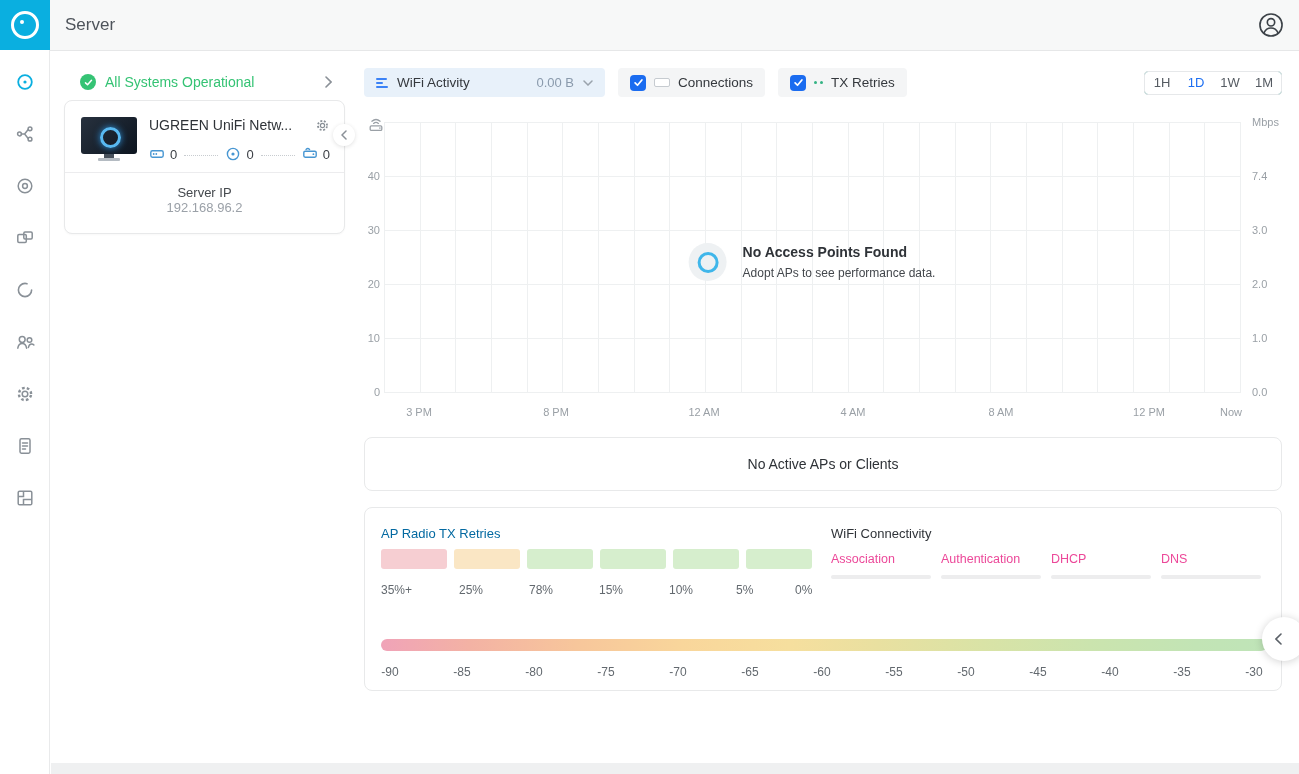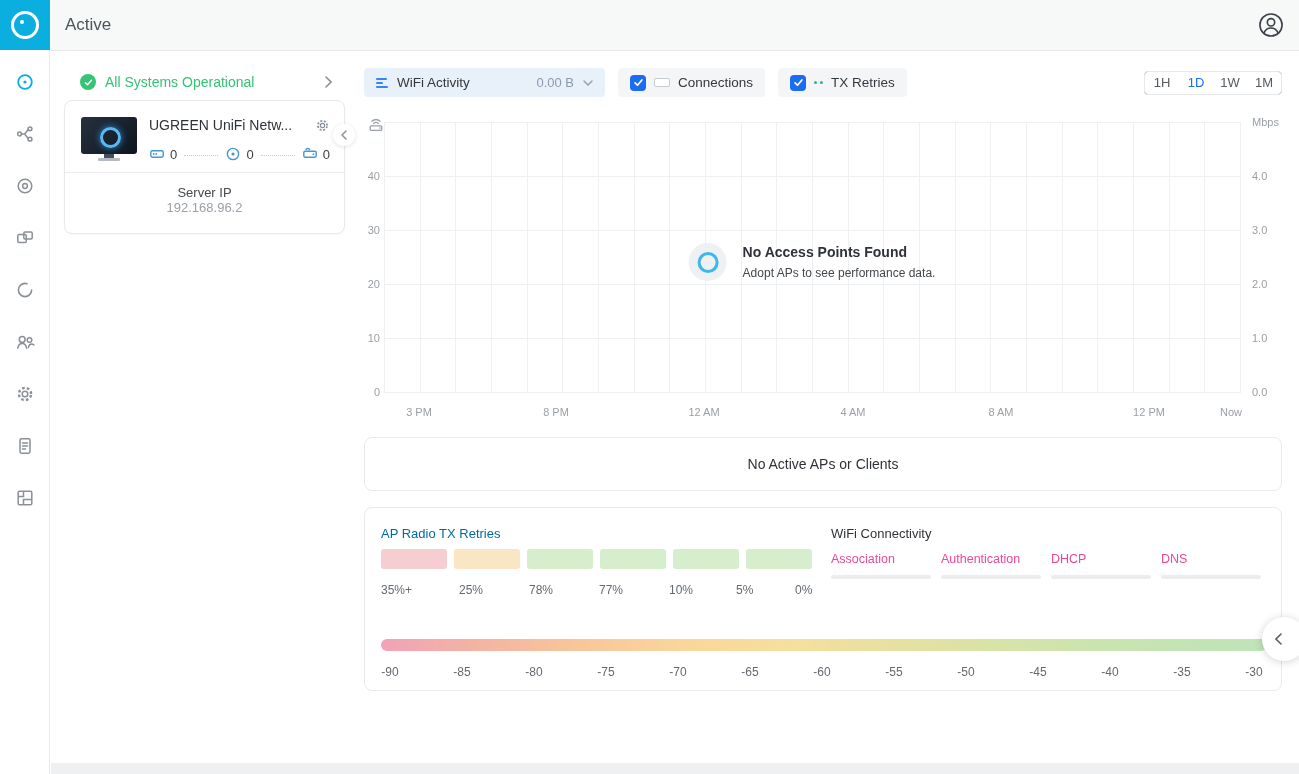--- a/index.html
+++ b/index.html
@@ -119,21 +119,21 @@
 </style>
 </head>
 <body>
 
 <div id="app">
 
   <header class="topbar">
     <div class="logo-tile">
       <div class="logo-ring"></div>
     </div>
-    <div class="topbar-title">Active</div>
+    <div class="topbar-title">Server</div>
     <div class="avatar">
       <svg width="26" height="26" viewBox="0 0 24 24" fill="none" stroke="#3c4248" stroke-width="1.5">
         <circle cx="12" cy="12" r="10.2"></circle>
           <circle cx="12" cy="9.5" r="3.4"></circle>
         <path d="M5.5 19.2c1.4-3 3.8-4.4 6.5-4.4s5.1 1.4 6.5 4.4" stroke-linecap="round"></path>
       </svg>
     </div>
   </header>
 
   <nav class="sidebar">
@@ -322,21 +322,21 @@
     </span>
     <div class="plot"></div>
 
     <span class="ytick" style="top:60px">40</span>
     <span class="ytick" style="top:114px">30</span>
     <span class="ytick" style="top:168px">20</span>
     <span class="ytick" style="top:222px">10</span>
     <span class="ytick" style="top:276px">0</span>
 
     <span class="yrtick" style="top:6px">Mbps</span>
-    <span class="yrtick" style="top:60px">4.0</span>
+    <span class="yrtick" style="top:60px">7.4</span>
     <span class="yrtick" style="top:114px">3.0</span>
     <span class="yrtick" style="top:168px">2.0</span>
     <span class="yrtick" style="top:222px">1.0</span>
     <span class="yrtick" style="top:276px">0.0</span>
 
     <span class="xtick" style="left:55px">3 PM</span>
     <span class="xtick" style="left:192px">8 PM</span>
     <span class="xtick" style="left:340px">12 AM</span>
     <span class="xtick" style="left:489px">4 AM</span>
     <span class="xtick" style="left:637px">8 AM</span>
@@ -365,21 +365,21 @@
       <div class="swatch swatch-1"></div>
       <div class="swatch swatch-2"></div>
       <div class="swatch swatch-3"></div>
       <div class="swatch swatch-4"></div>
       <div class="swatch swatch-5"></div>
     </div>
     <div class="tx-labels">
       <span class="txl-0">35%+</span>
       <span class="txl-1">25%</span>
       <span class="txl-2">78%</span>
-      <span class="txl-3">77%</span>
+      <span class="txl-3">15%</span>
       <span class="txl-4">10%</span>
       <span class="txl-5">5%</span>
       <span class="txl-6">0%</span>
     </div>
 
     <div class="conn-title">WiFi Connectivity</div>
     <div class="conn-cols">
       <div class="conn-col">
         <div class="conn-label">Association</div>
         <div class="conn-track"></div>

